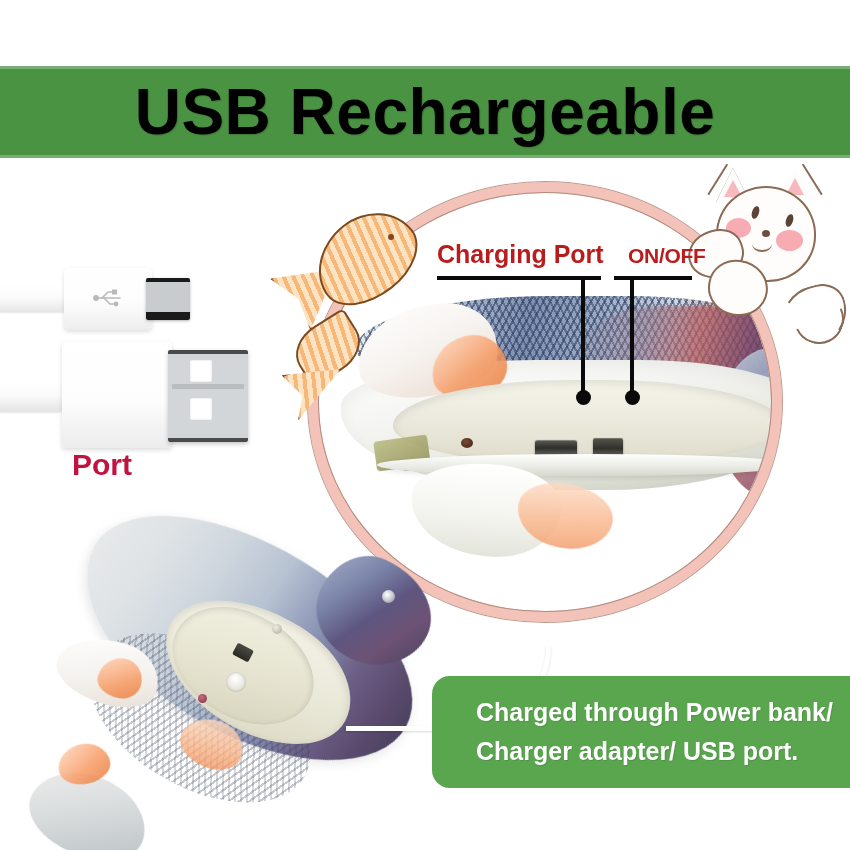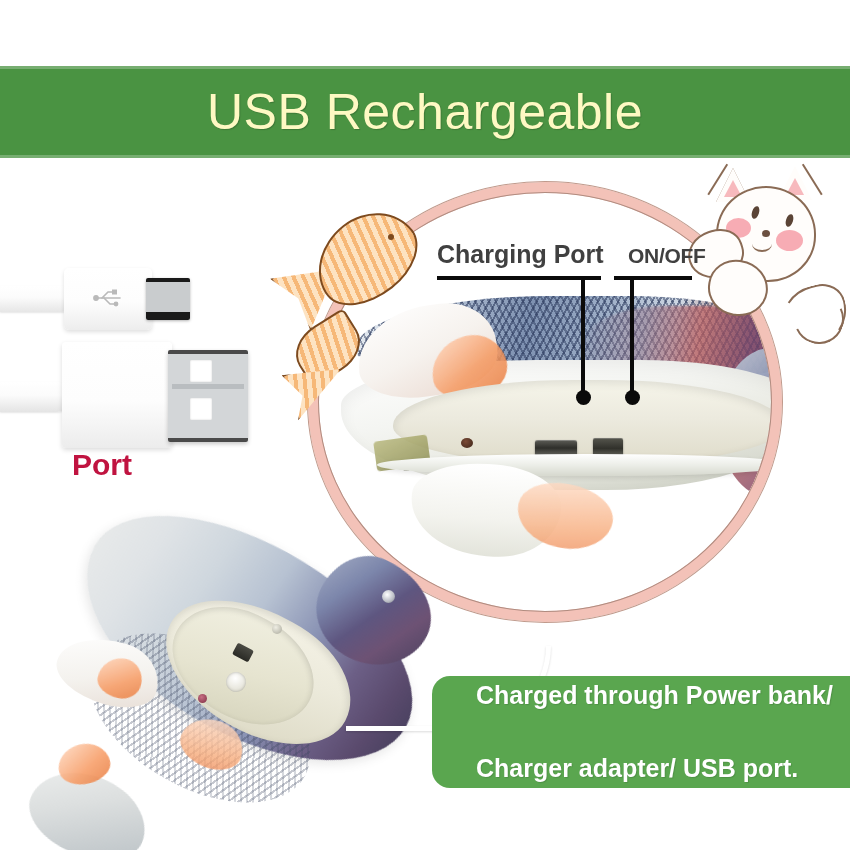--- a/index.html
+++ b/index.html
@@ -12,23 +12,23 @@
   }
   #stage{position:absolute;left:0;top:0;width:850px;height:850px;background:#fff;overflow:hidden;}
 
   
   .banner{
     position:absolute;left:0;top:66px;width:850px;height:92px;
     background:#4a9342;
     display:flex;align-items:center;justify-content:center;
   }
   .banner-title{
-    color:#fef9c3;
-    font-size:50px;
-    font-weight:normal;
+    color:#000000;
+    font-size:64px;
+    font-weight:bold;
     letter-spacing:0.5px;
     line-height:1;
     text-shadow:1px 1px 1px rgba(0,0,0,0.18);
     white-space:nowrap;
   }
   .banner-edge{
     position:absolute;left:0;width:850px;height:3px;background:rgba(255,255,255,0.25);
   }
 
   
@@ -248,21 +248,21 @@
   }
   .cat-tail2{
     position:absolute;left:108px;top:126px;width:46px;height:46px;
     border:2.5px solid #8a6b55;border-radius:50%;
     border-left-color:transparent;border-top-color:transparent;
     transform:rotate(20deg);
   }
 
   
   .label{
-    position:absolute;color:#404040;font-weight:bold;white-space:nowrap;line-height:1;
+    position:absolute;color:#b91c1c;font-weight:bold;white-space:nowrap;line-height:1;
   }
   .label-charging{left:437px;top:242px;font-size:25px;}
   .label-onoff{left:628px;top:245px;font-size:21px;letter-spacing:-0.3px;}
   .rule{position:absolute;background:#0a0a0a;}
   .rule-charging{left:437px;top:276px;width:164px;height:4px;}
   .rule-onoff{left:614px;top:276px;width:78px;height:4px;}
   .lead{position:absolute;width:4px;background:#0a0a0a;}
   .lead-charging{left:581px;top:276px;height:118px;}
   .lead-onoff{left:630px;top:276px;height:118px;}
   .dot{position:absolute;width:15px;height:15px;border-radius:50%;background:#0a0a0a;}
@@ -418,21 +418,21 @@
   .cable2{
     position:absolute;left:426px;top:190px;width:120px;height:6px;
     background:#ffffff;border-radius:3px;
     box-shadow:0 1px 1px rgba(0,0,0,.12);
   }
 
   
   .green-box{
     position:absolute;left:432px;top:676px;width:418px;height:112px;
     background:#5aa64f;border-radius:18px 0 0 18px;
-    display:flex;flex-direction:column;justify-content:space-between;
+    display:flex;flex-direction:column;justify-content:center;
     padding-left:44px;box-sizing:border-box;
   }
   .green-line{
     color:#ffffff;font-size:25px;font-weight:bold;line-height:1.55;white-space:nowrap;
     text-shadow:1px 1px 1px rgba(0,0,0,.12);
   }
 </style>
 </head>
 <body>
 

